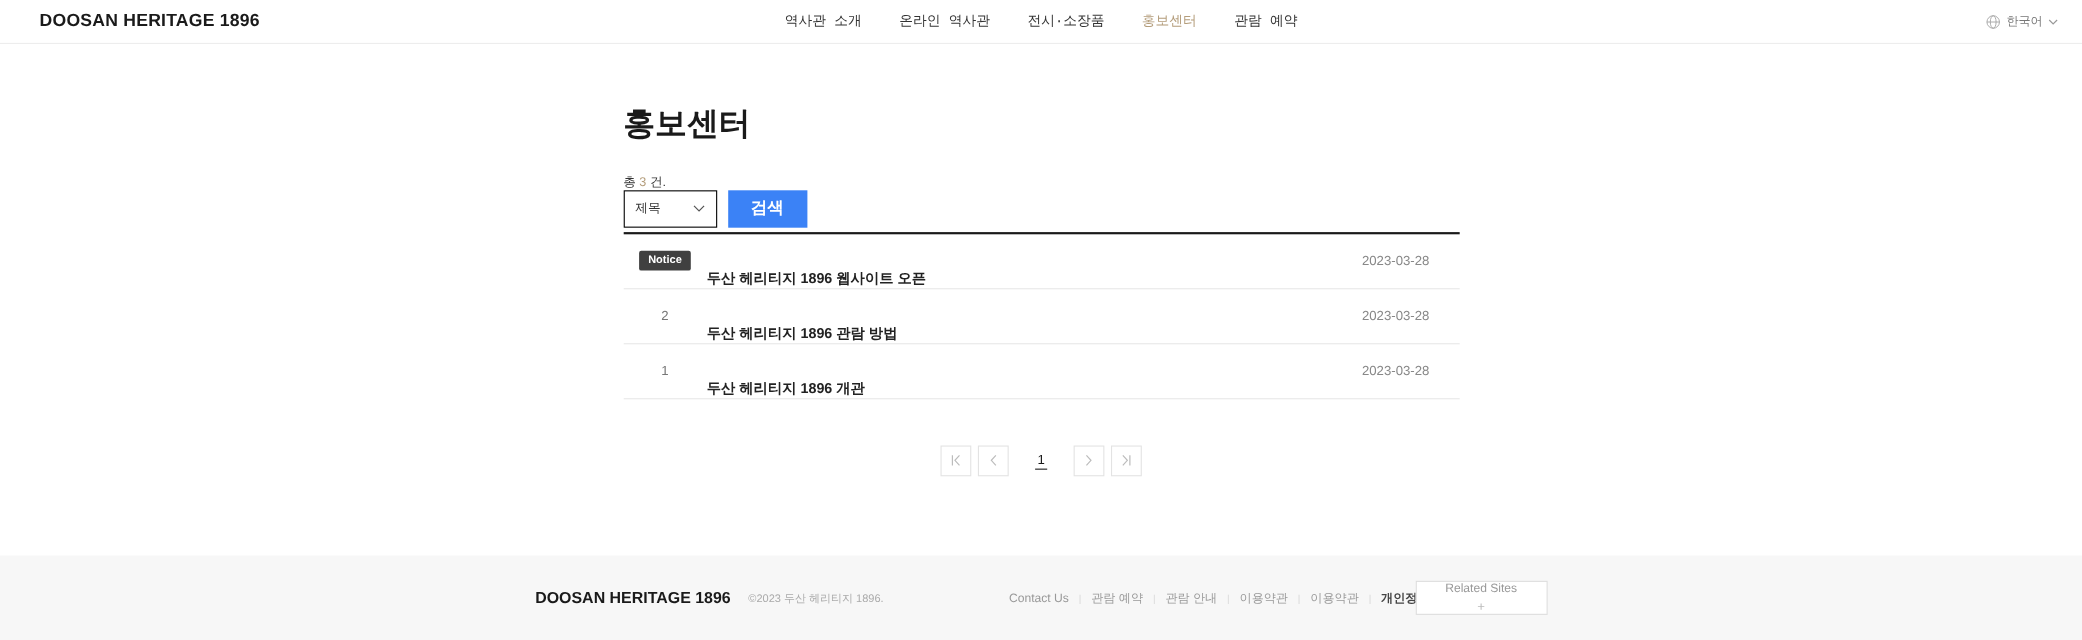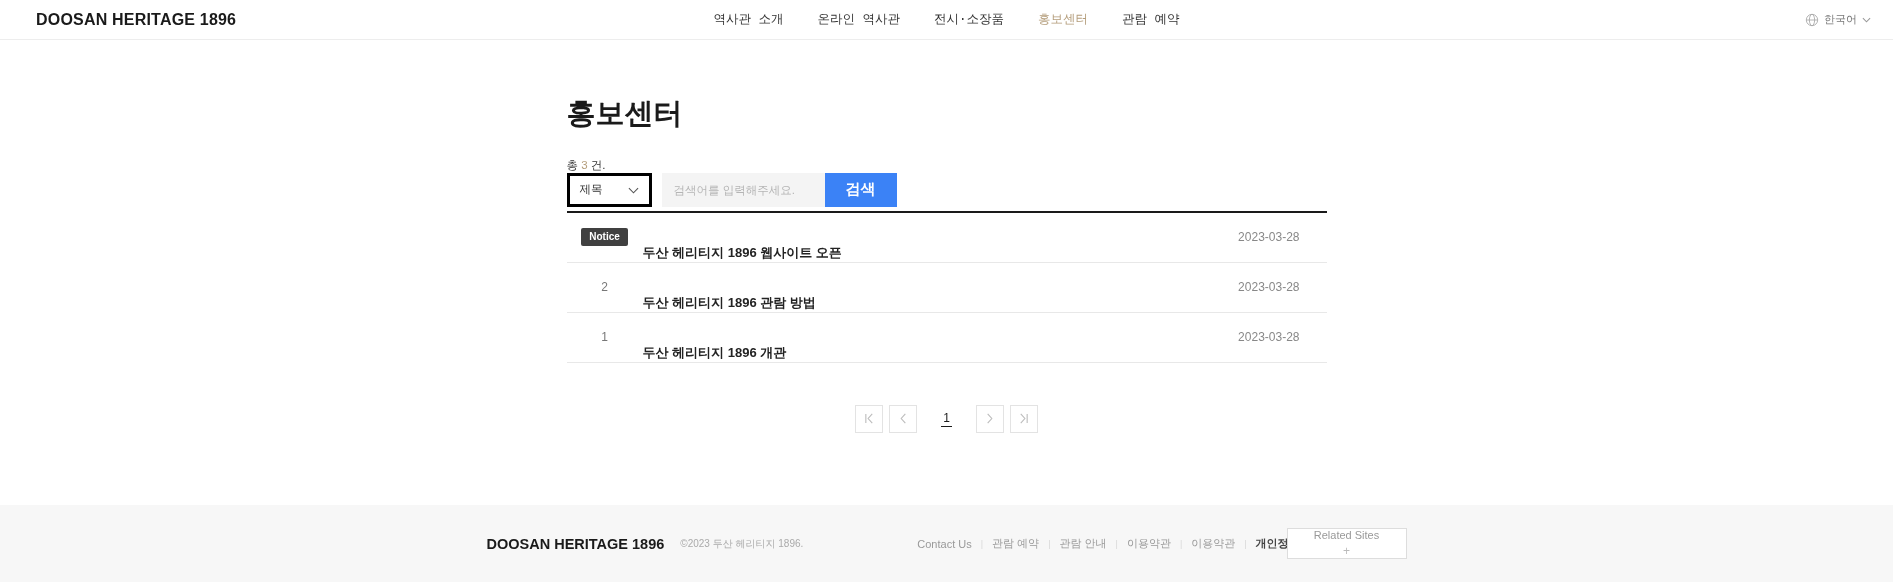--- a/index.html
+++ b/index.html
@@ -79,21 +79,21 @@
     justify-content: space-between;
     flex-direction: column;
   }
   .total { font-size: 11.5px; color: #333; }
   .total .accent { color: #b49d7b; }
 
   .search-area { display: flex; align-items: center; height: 34px; }
   .cat-select {
     width: 85px;
     height: 34px;
-    border: 3px solid #000000;
+    border: 1px solid #000000;
     background: #fff;
     display: flex;
     align-items: center;
     justify-content: space-between;
     padding: 0 10px;
     font-size: 11.5px;
     color: #333;
     cursor: pointer;
     margin-right: 10px;
   }
@@ -293,21 +293,20 @@
       </div>
       <div class="search-area">
         <div class="cat-select">
           <span>제목</span>
           <span>
             <svg width="11" height="7" viewBox="0 0 12 7" fill="none" stroke="#555" stroke-width="1.2">
               <polyline points="1,1 6,6 11,1"></polyline>
             </svg>
           </span>
         </div>
-        <input class="search-input" type="text" placeholder="검색어를 입력해주세요." style="">
         <button class="search-btn">검색</button>
       </div>
     </div>
 
     <div class="board">
       <div class="board-row">
         <div class="row-no">
           <span class="notice-badge">Notice</span>
         </div>
         <a class="row-title">두산 헤리티지 1896 웹사이트 오픈</a>

